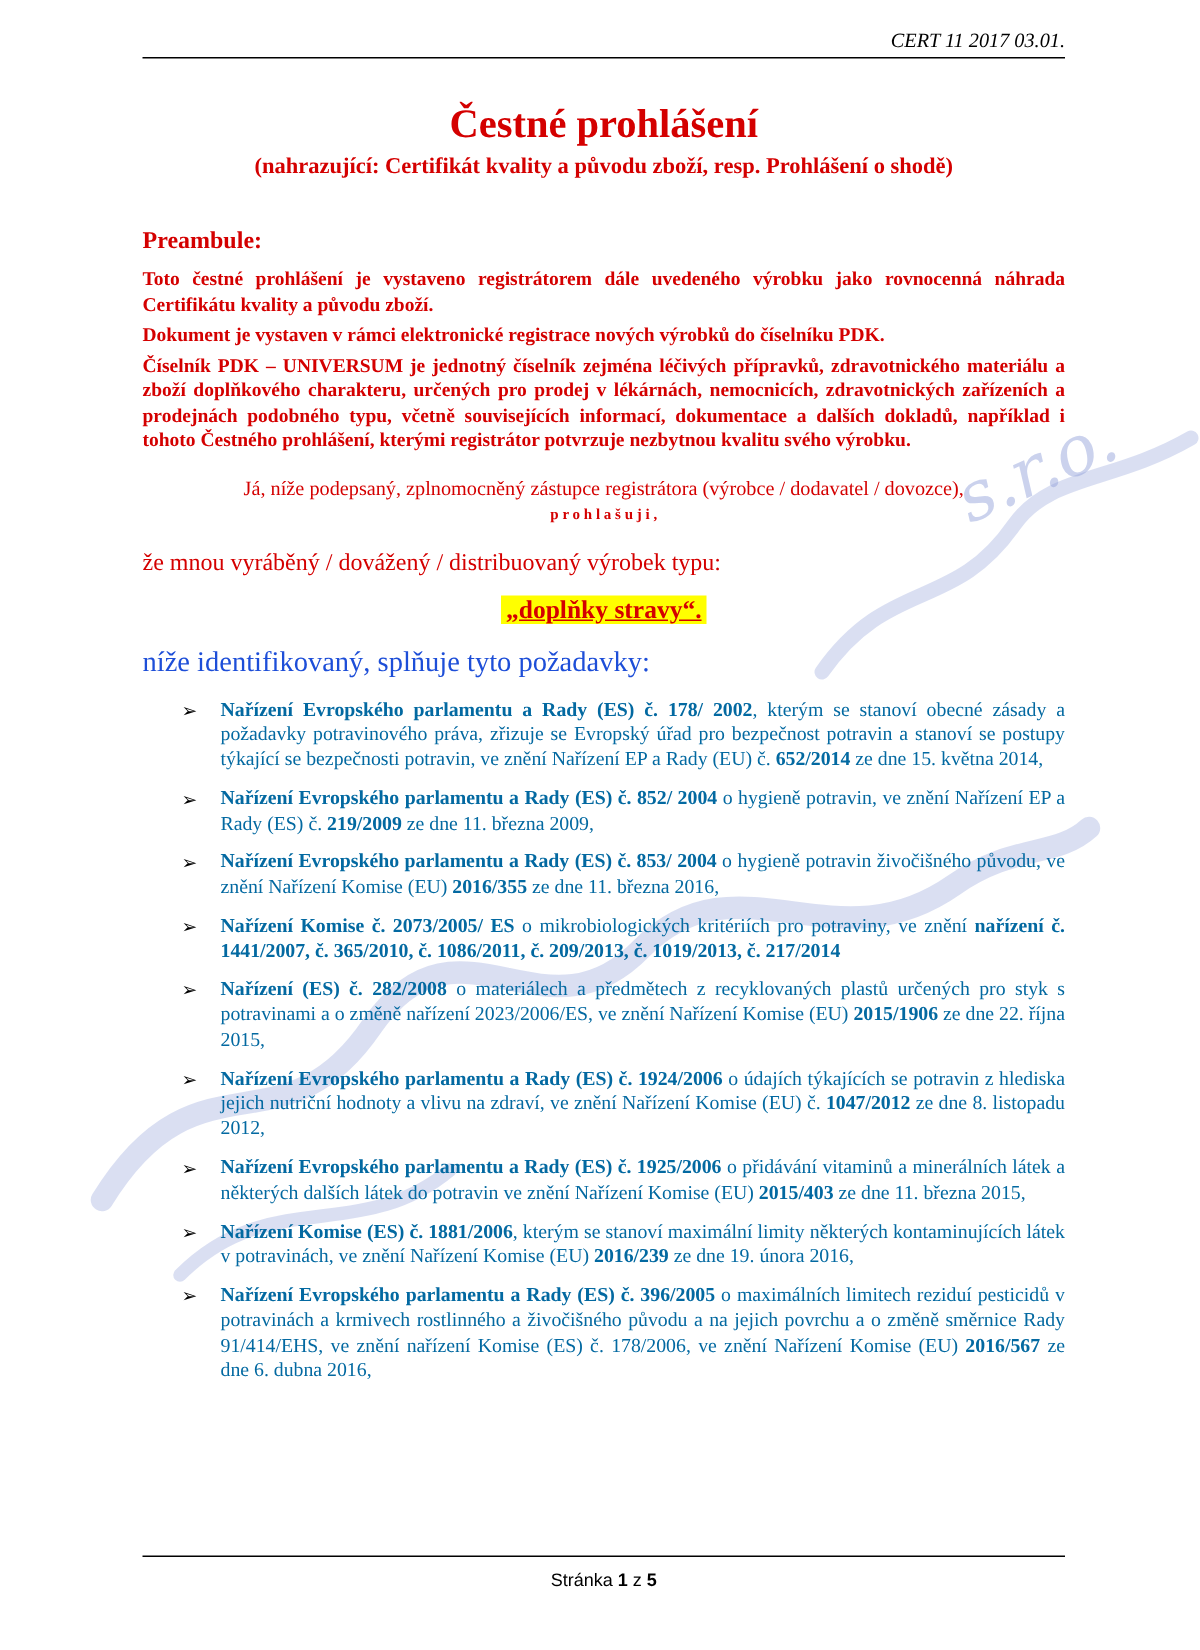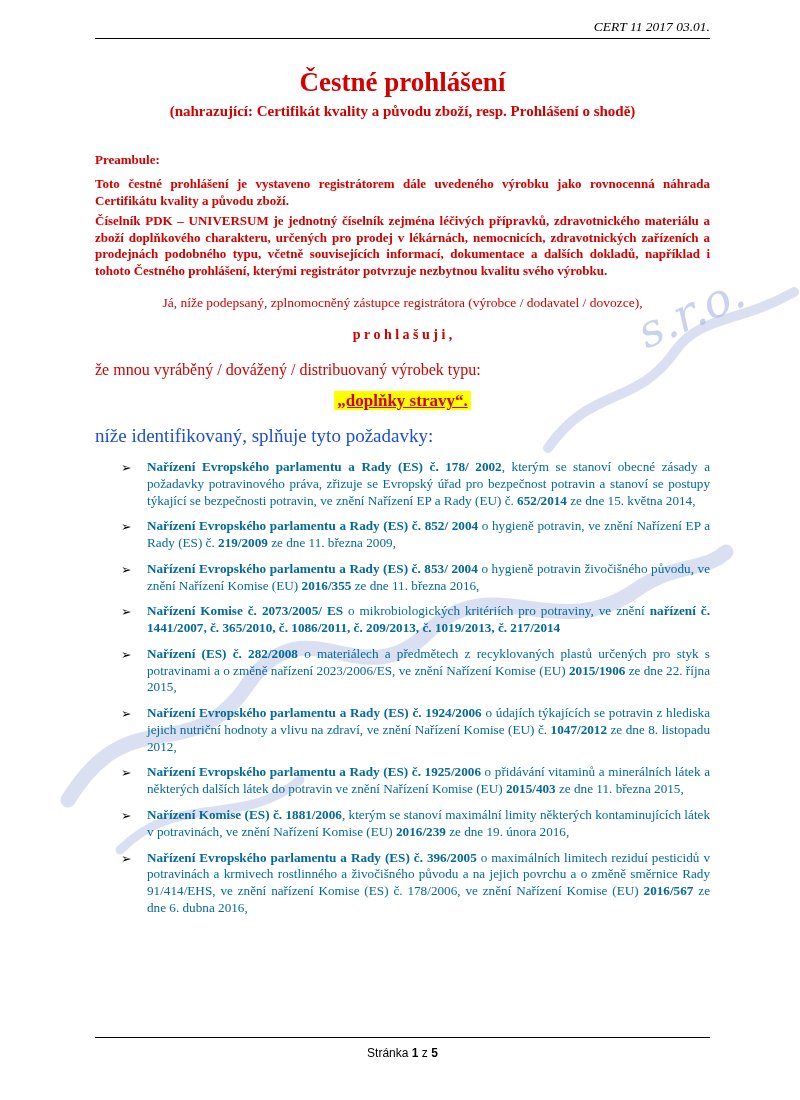--- a/index.html
+++ b/index.html
@@ -20,26 +20,26 @@
   }
   .watermark{position:absolute;top:0;left:0;pointer-events:none;z-index:1;}
   .content{position:relative;z-index:2;}
 
   .header{padding-top:19px;text-align:right;font-style:italic;font-size:13.5px;}
   .top-rule{border-bottom:1.6px solid #000;margin-top:3px;}
 
   .doc-title{margin-top:28px;text-align:center;color:var(--red);font-size:27px;font-weight:bold;}
   .doc-subtitle{margin-top:5px;text-align:center;color:var(--red);font-size:15px;font-weight:bold;}
 
-  .preamble-heading{margin-top:32px;color:var(--red);font-size:13px;font-weight:bold;}
+  .preamble-heading{margin-top:32px;color:var(--red);font-size:16px;font-weight:bold;}
   .red-para{color:var(--red);font-weight:bold;font-size:13px;line-height:1.27;text-align:justify;margin-top:4px;}
   .red-para.first{margin-top:8px;}
 
   .red-center{margin-top:16px;text-align:center;color:var(--red);font-size:13.5px;}
-  .decl-word{margin-top:16px;text-align:center;color:var(--red);font-size:14px;font-weight:bold;}
+  .decl-word{margin-top:4px;text-align:center;color:var(--red);font-size:10px;font-weight:bold;}
   .red-left{margin-top:18px;color:var(--red);font-size:16px;}
   .hl-line{margin-top:12px;text-align:center;}
   .highlight{
     background:var(--hl);
     color:var(--red);
     font-weight:bold;
     font-size:17px;
     text-decoration:underline;
     padding:0 3px;
     text-align:center;
@@ -86,20 +86,21 @@
     <div class="header">
       <span>CERT 11 2017 03.01.</span>
     </div>
     <div class="top-rule"></div>
 
     <h1 class="doc-title">Čestné prohlášení</h1>
     <h2 class="doc-subtitle">(nahrazující: Certifikát kvality a původu zboží, resp. Prohlášení o shodě)</h2>
 
     <h3 class="preamble-heading">Preambule:</h3>
     <p class="red-para first">Toto čestné prohlášení je vystaveno registrátorem dále uvedeného výrobku jako rovnocenná náhrada Certifikátu kvality a původu zboží.</p>
+    <p class="red-para">Dokument je vystaven v rámci elektronické registrace nových výrobků do číselníku PDK.</p>
     <p class="red-para">Číselník PDK – UNIVERSUM je jednotný číselník zejména léčivých přípravků, zdravotnického materiálu a zboží doplňkového charakteru, určených pro prodej v lékárnách, nemocnicích, zdravotnických zařízeních a prodejnách podobného typu, včetně souvisejících informací, dokumentace a dalších dokladů, například i tohoto Čestného prohlášení, kterými registrátor potvrzuje nezbytnou kvalitu svého výrobku.</p>
 
     <p class="red-center">Já, níže podepsaný, zplnomocněný zástupce registrátora (výrobce / dodavatel / dovozce),</p>
     <p class="decl-word">p r o h l a š u j i ,</p>
     <p class="red-left">že mnou vyráběný / dovážený / distribuovaný výrobek typu:</p>
 
     <p class="hl-line">
       <span class="highlight">„doplňky stravy“.</span>
     </p>
 

